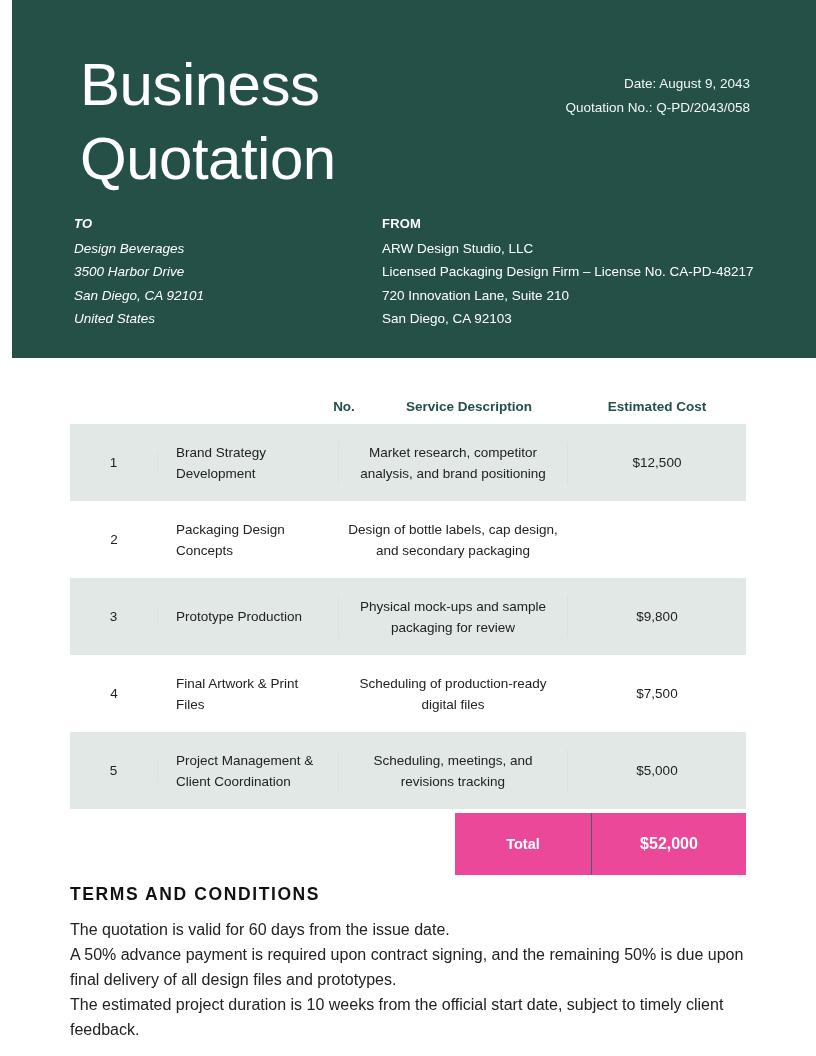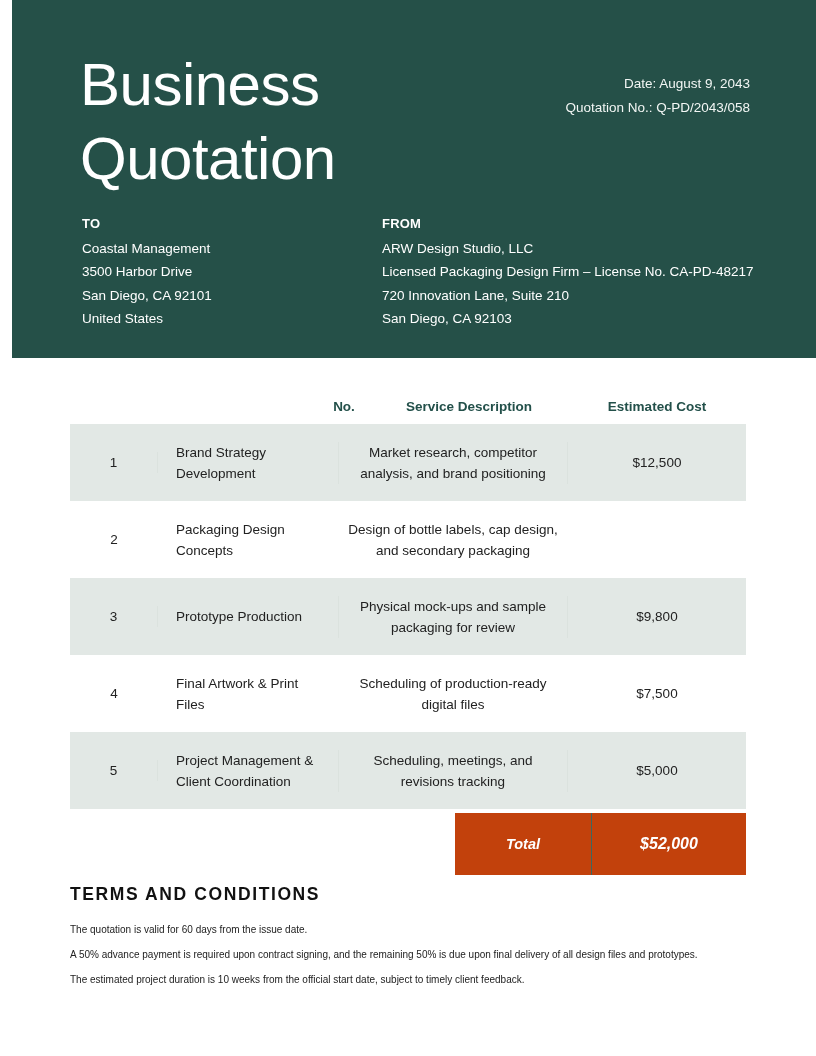--- a/index.html
+++ b/index.html
@@ -52,21 +52,21 @@
   }
   .meta-line { display: block; white-space: nowrap; }
 
   .party-block {
     position: absolute;
     top: 212px;
     color: #ffffff;
     font-size: 13.5px;
     line-height: 23.5px;
   }
-  .party-to   { left: 70px;  width: 280px; }
+  .party-to   { left: 62px;  width: 280px; font-style: italic; }
   .party-from { left: 370px; width: 400px; }
   .party-label {
     display: block;
     font-weight: bold;
     font-size: 13px;
     margin-bottom: 1px;
     letter-spacing: 0.2px;
   }
   .party-line { display: block; white-space: nowrap; }
 
@@ -110,25 +110,24 @@
   .qt-body-row.striped .col-no { border-right: 1px solid #dbe2de; }
   .qt-body-row.striped .col-scope { border-left: 1px solid #dbe2de; border-right: 1px solid #dbe2de; }
 
   
   .total-bar {
     position: absolute;
     left: 455px;
     top: 813px;
     width: 291px;
     height: 62px;
-    background: #c2410c;
+    background: #ec4899;
     display: flex;
     align-items: center;
     color: #ffffff;
-    font-style: italic;
   }
   .total-label {
     width: 137px;
     text-align: center;
     font-weight: bold;
     font-size: 14.5px;
     border-right: 1px solid #3b6761;
     box-sizing: border-box;
     line-height: 62px;
     height: 62px;
@@ -148,21 +147,21 @@
     width: 690px;
   }
   .terms-title {
     font-size: 17.5px;
     font-weight: bold;
     color: #111111;
     letter-spacing: 1.6px;
     margin: 0 0 12px 0;
   }
   .terms-list {
-    font-size: 10px;
+    font-size: 16px;
     color: #222222;
     line-height: 25px;
   }
   .terms-line { display: block; }
 </style>
 </head>
 <body>
 
 <div class="header-band">
 
@@ -171,21 +170,21 @@
     <span class="title-line">Quotation</span>
   </div>
 
   <div class="meta-block">
     <span class="meta-line">Date: August 9, 2043</span>
     <span class="meta-line">Quotation No.: Q-PD/2043/058</span>
   </div>
 
   <div class="party-block party-to">
     <span class="party-label">TO</span>
-    <span class="party-line">Coastal Management</span>
+    <span class="party-line">Design Beverages</span>
     <span class="party-line">3500 Harbor Drive</span>
     <span class="party-line">San Diego, CA 92101</span>
     <span class="party-line">United States</span>
   </div>
 
   <div class="party-block party-from">
     <span class="party-label">FROM</span>
     <span class="party-line">ARW Design Studio, LLC</span>
     <span class="party-line">Licensed Packaging Design Firm – License No. CA-PD-48217</span>
     <span class="party-line">720 Innovation Lane, Suite 210</span>

